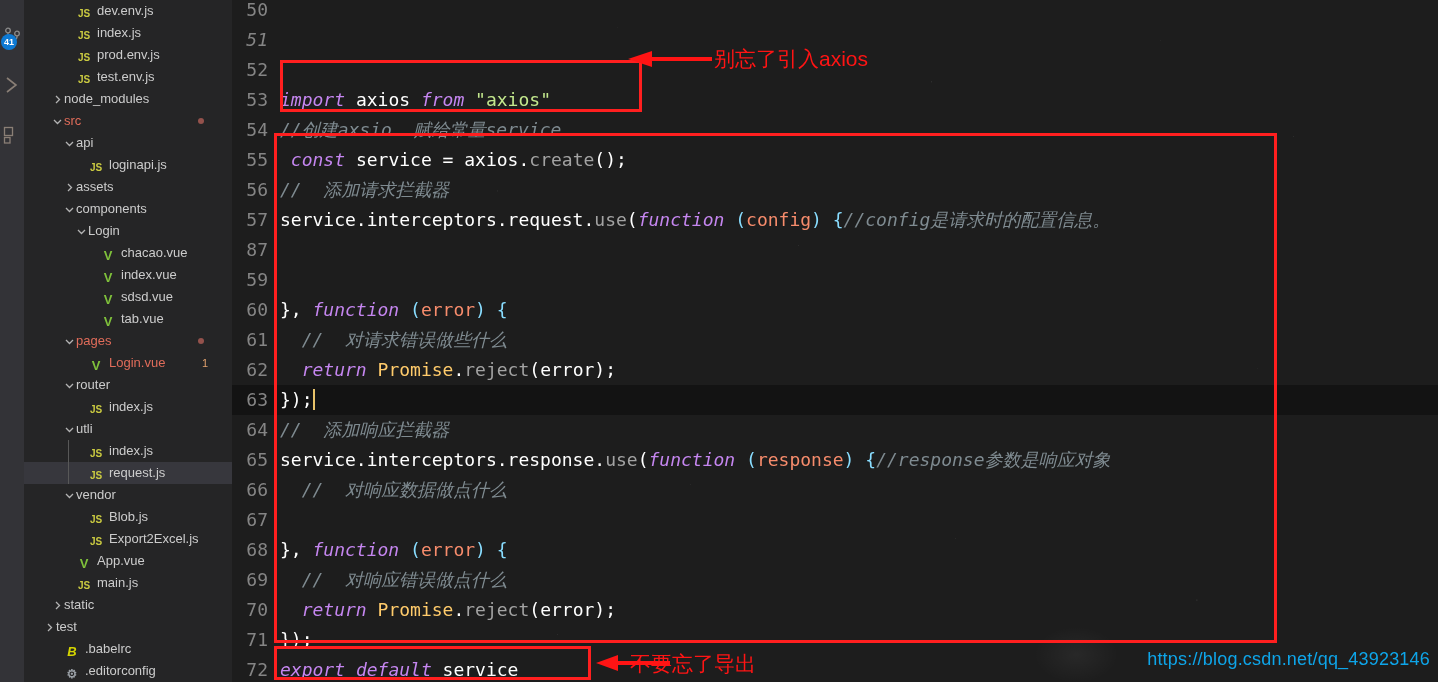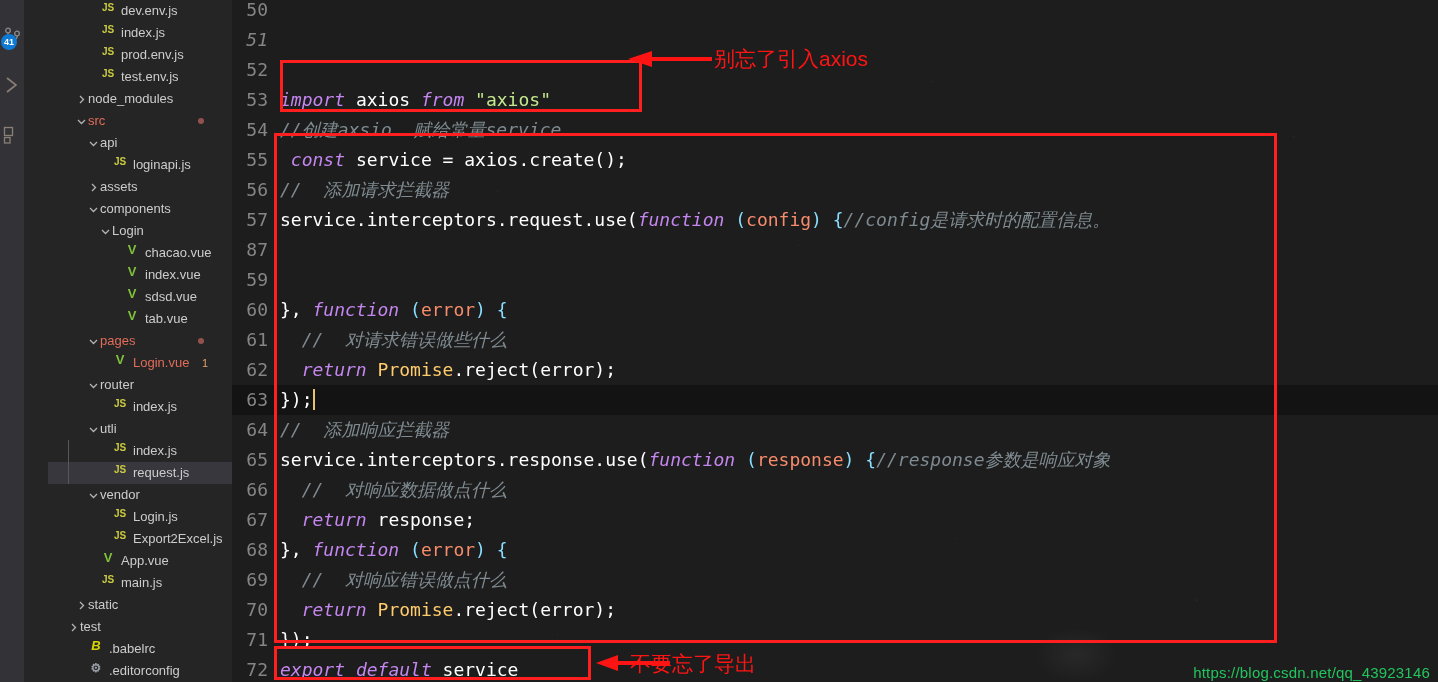--- a/index.html
+++ b/index.html
@@ -32,24 +32,23 @@
     position: absolute; left: 24px; top: 0; width: 208px; height: 682px;
     background: #252526;
     font-family: "Liberation Sans", sans-serif;
     font-size: 13px;
     color: #cccccc;
     overflow: hidden;
   }
   .tree-row {
     position: relative;
     height: 22px; line-height: 22px;
-    display: flex; align-items: flex-start;
+    display: flex; align-items: flex-end;
     white-space: nowrap;
     padding-right: 6px;
-    margin-left: 24px;
   }
   .tree-row.selected { background: #37373d; }
   .tree-twisty {
     width: 14px; height: 22px; flex: 0 0 14px;
     display: flex; align-items: center; justify-content: center;
     color: #b3b3b3;
   }
   .tree-twisty svg { display: block; }
   .tree-icon {
     flex: 0 0 auto; width: 16px; height: 16px;
@@ -124,21 +123,21 @@
   }
   .cursor {
     display: inline-block; width: 2px; height: 21px;
     background: #e8c36a; vertical-align: -4px;
   }
 
   
   .t-kw   { color: #c586f0; font-style: italic; }
   .t-plain{ color: #ffffff; }
   .t-str  { color: #c3e88d; }
-  .t-fn   { color: #ffffff; }
+  .t-fn   { color: #a3a3a3; }
   .t-param{ color: #f78c6c; }
   .t-punc { color: #89ddff; }
   .t-cls  { color: #ffcb6b; }
   .t-cmt  { color: #7f8b91; font-style: italic; }
   .t-op   { color: #ffffff; }
 
   
   .anno-box {
     position: absolute;
     border: 3px solid #ff1f1f;
@@ -146,22 +145,22 @@
   }
   .anno-text {
     position: absolute;
     color: #ff1414;
     font-family: "Liberation Sans", sans-serif;
     font-size: 21px;
     white-space: nowrap;
   }
   .anno-arrow { position: absolute; }
   .watermark {
-    position: absolute; right: 8px; bottom: 1px;
-    color: #22c55e; font-size: 15px;
+    position: absolute; right: 8px; bottom: 12px;
+    color: #0ea5e9; font-size: 18px;
     font-family: "Liberation Sans", sans-serif;
     letter-spacing: 0.2px;
   }
 </style>
 </head>
 <body>
 
 <div id="root">
 
   <div class="activitybar">
@@ -335,21 +334,21 @@
           <span class="tree-twisty">
             <svg width="11" height="11" viewBox="0 0 11 11" fill="none" stroke="#b3b3b3" stroke-width="1.3">
               <path d="M2 4l3.5 3.5L9 4"></path>
             </svg>
           </span>
           <span class="tree-label">vendor</span>
         </div>
         <div class="tree-row" style="top: 506px; position: absolute; left: 0px; right: 0px; padding-left: 50px;">
           <span class="tree-twisty"></span>
           <span class="tree-icon ic-js">JS</span>
-          <span class="tree-label">Login.js</span>
+          <span class="tree-label">Blob.js</span>
         </div>
         <div class="tree-row" style="top: 528px; position: absolute; left: 0px; right: 0px; padding-left: 50px;">
           <span class="tree-twisty"></span>
           <span class="tree-icon ic-js">JS</span>
           <span class="tree-label">Export2Excel.js</span>
         </div>
         <div class="tree-row" style="top: 550px; position: absolute; left: 0px; right: 0px; padding-left: 38px;">
           <span class="tree-twisty"></span>
           <span class="tree-icon ic-vue">V</span>
           <span class="tree-label">App.vue</span>
@@ -454,21 +453,20 @@
         <div class="line-row" style="top: 445px;">
           <span class="line-no">65</span>
           <span class="code"><span class="t-plain">service</span><span class="t-op">.</span><span class="t-plain">interceptors</span><span class="t-op">.</span><span class="t-plain">response</span><span class="t-op">.</span><span class="t-fn">use</span><span class="t-plain">(</span><span class="t-kw">function</span><span class="t-op"> </span><span class="t-punc">(</span><span class="t-param">response</span><span class="t-punc">)</span><span class="t-op"> </span><span class="t-punc">{</span><span class="t-cmt">//response参数是响应对象</span></span>
         </div>
         <div class="line-row" style="top: 475px;">
           <span class="line-no">66</span>
           <span class="code"><span class="t-cmt">  //  对响应数据做点什么</span></span>
         </div>
         <div class="line-row" style="top: 505px;">
           <span class="line-no">67</span>
-          <span class="code"><span class="t-op">  </span><span class="t-kw">return</span><span class="t-op"> </span><span class="t-plain">response</span><span class="t-plain">;</span></span>
         </div>
         <div class="line-row" style="top: 535px;">
           <span class="line-no">68</span>
           <span class="code"><span class="t-plain">}, </span><span class="t-kw">function</span><span class="t-op"> </span><span class="t-punc">(</span><span class="t-param">error</span><span class="t-punc">)</span><span class="t-op"> </span><span class="t-punc">{</span></span>
         </div>
         <div class="line-row" style="top: 565px;">
           <span class="line-no">69</span>
           <span class="code"><span class="t-cmt">  //  对响应错误做点什么</span></span>
         </div>
         <div class="line-row" style="top: 595px;">

